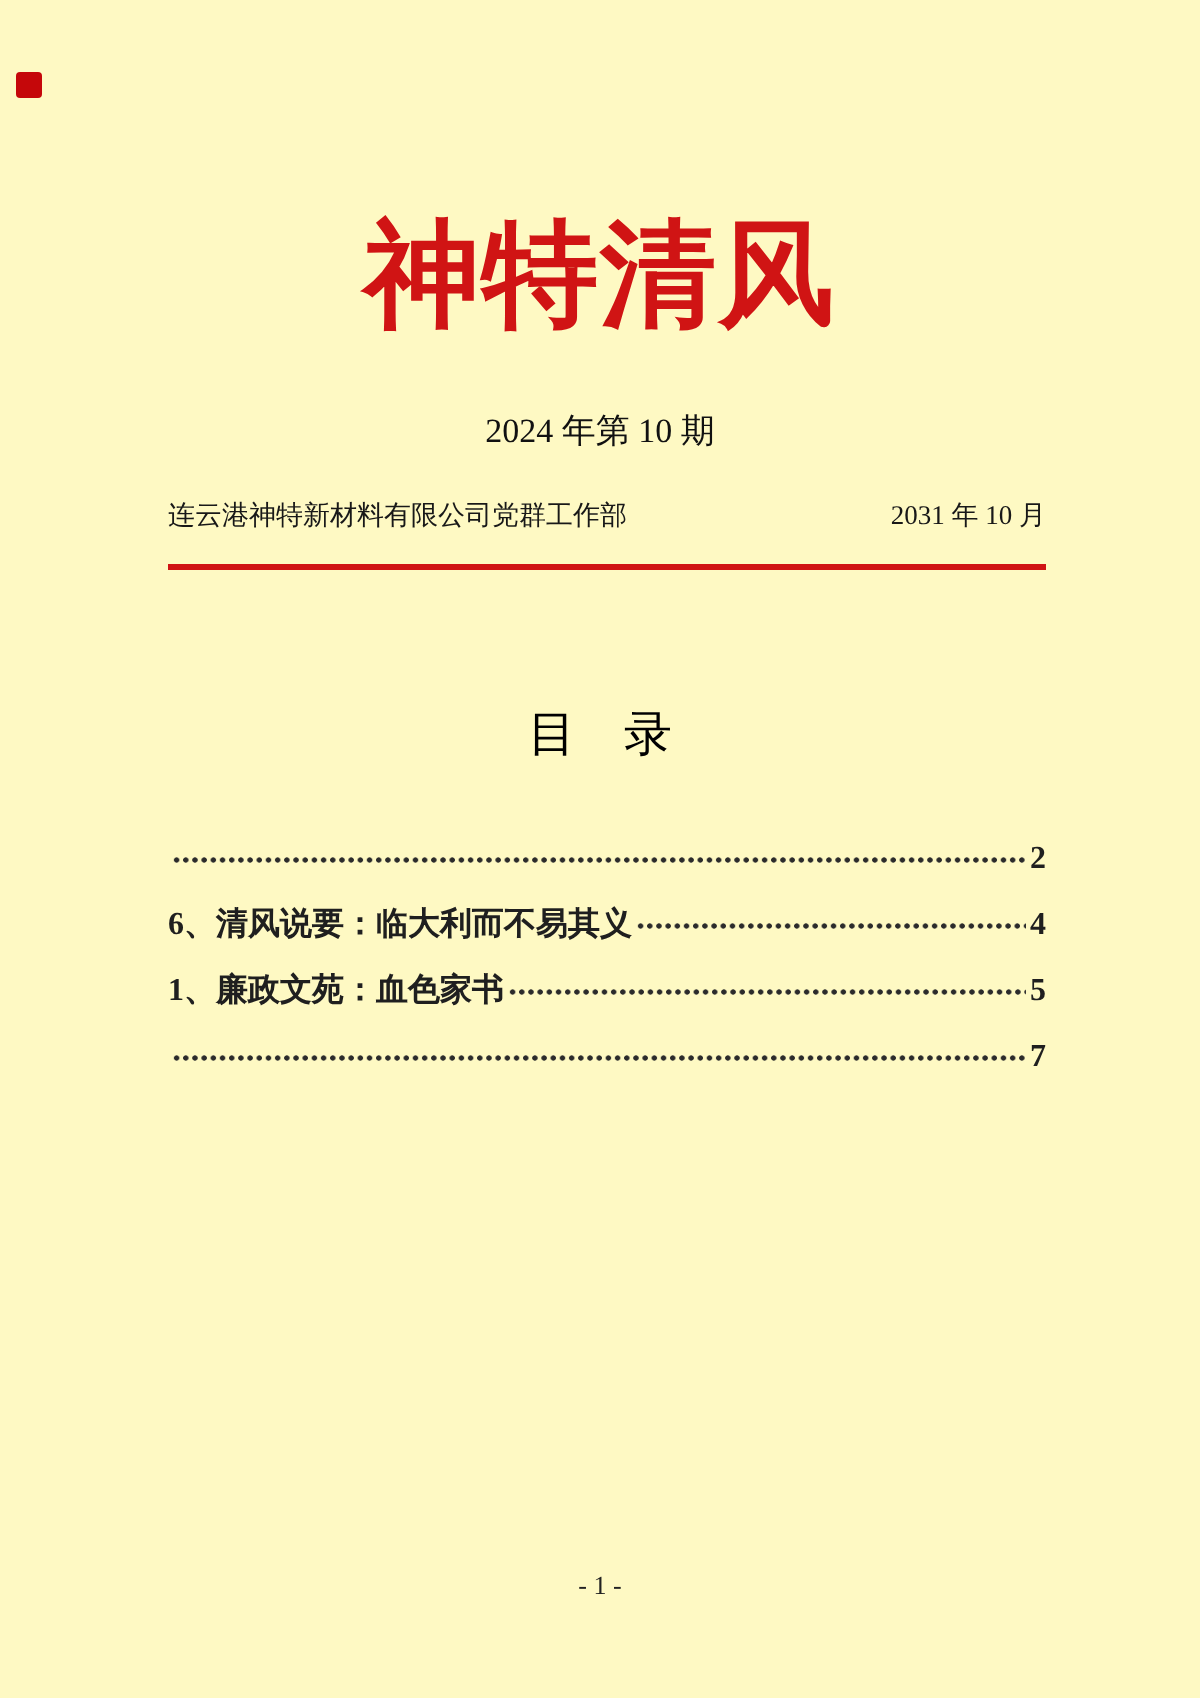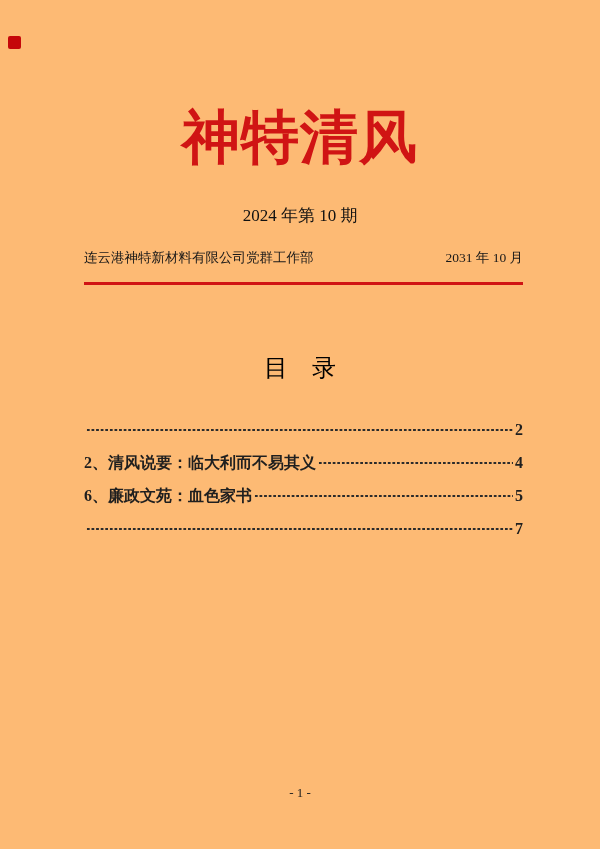--- a/index.html
+++ b/index.html
@@ -4,21 +4,21 @@
 <style>
   html, body {
     margin: 0;
     padding: 0;
     background: #ffffff;
   }
   .page {
     position: relative;
     width: 600px;
     height: 849px;
-    background: #fdba74;
+    background: #fef9c3;
     font-family: "Liberation Serif", "DejaVu Serif", serif;
     color: var(--text, #1a1a1a);
     overflow: hidden;
   }
   .corner-mark {
     position: absolute;
     left: 8px;
     top: 36px;
     width: 13px;
     height: 13px;
@@ -141,26 +141,26 @@
   <div class="red-rule"></div>
 
   <div class="toc-heading">目　录</div>
 
   <div class="toc">
     <div class="toc-row">
       <span class="toc-leader"></span>
       <span class="toc-page">2</span>
     </div>
     <div class="toc-row">
-      <span class="toc-label">2、清风说要：临大利而不易其义</span>
+      <span class="toc-label">6、清风说要：临大利而不易其义</span>
       <span class="toc-leader"></span>
       <span class="toc-page">4</span>
     </div>
     <div class="toc-row">
-      <span class="toc-label">6、廉政文苑：血色家书</span>
+      <span class="toc-label">1、廉政文苑：血色家书</span>
       <span class="toc-leader"></span>
       <span class="toc-page">5</span>
     </div>
     <div class="toc-row">
       <span class="toc-leader"></span>
       <span class="toc-page">7</span>
     </div>
   </div>
 
   <div class="footer">- 1 -</div>

